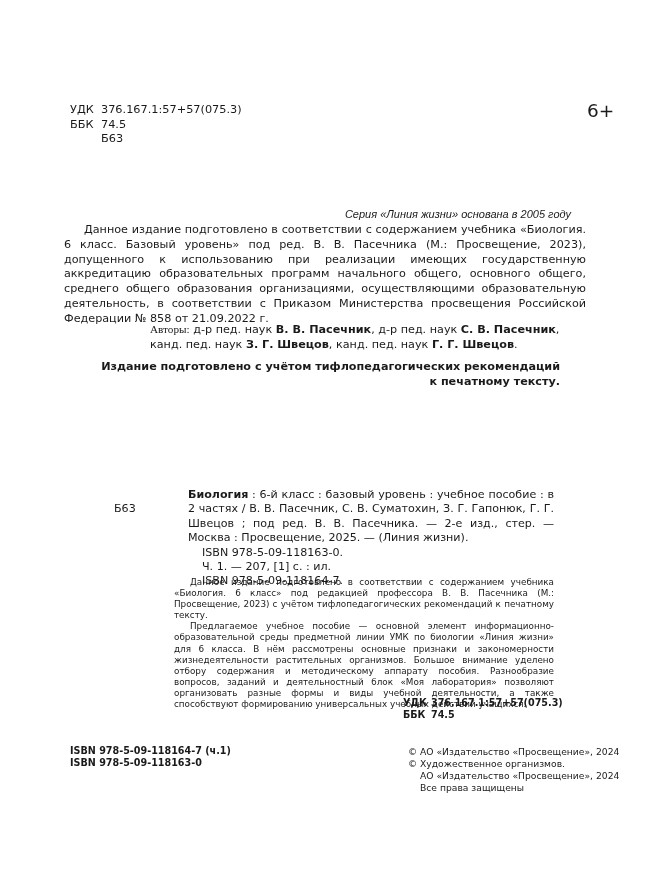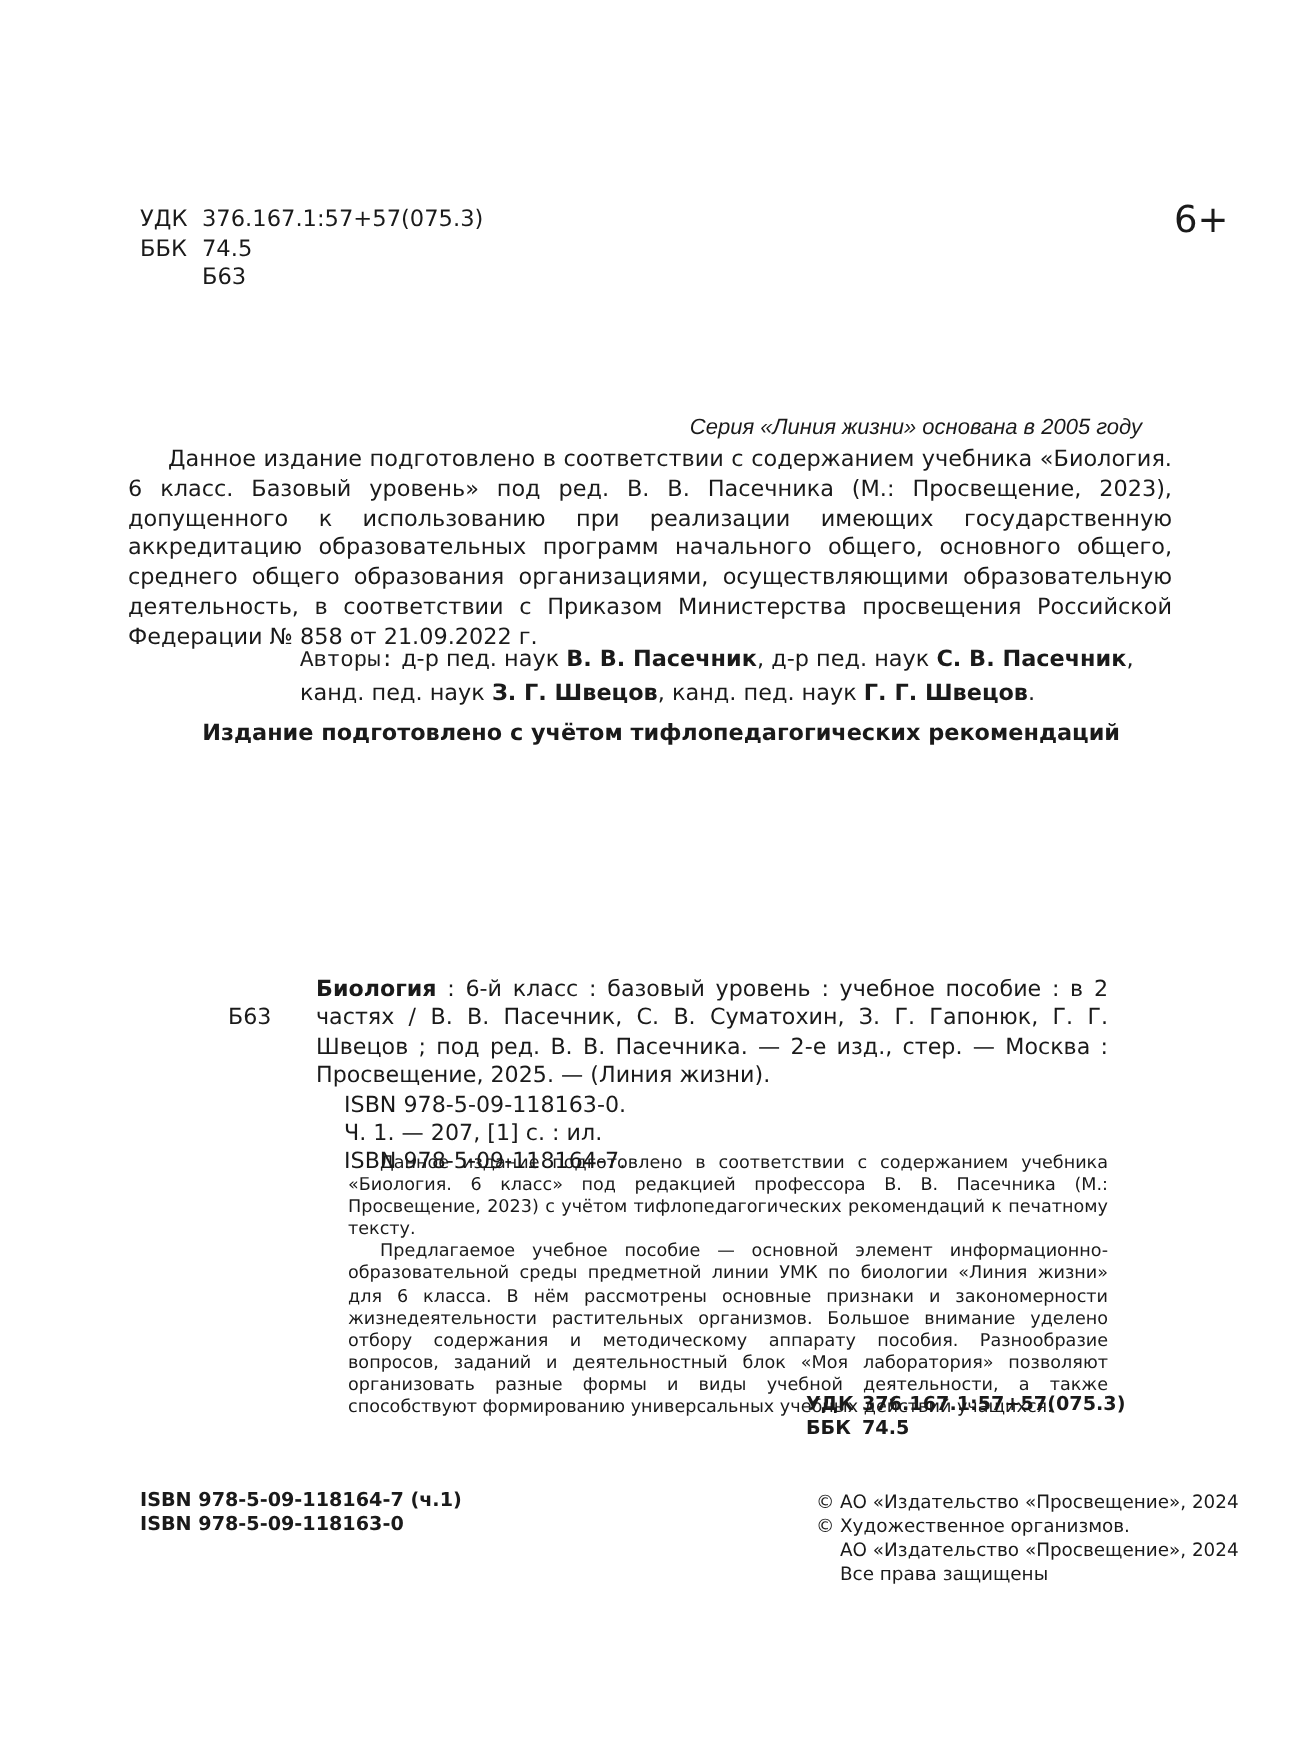--- a/index.html
+++ b/index.html
@@ -8,27 +8,27 @@
   .abs { position: absolute; }
   .codes { left: 70px; top: 103px; font-size: 11.3px; line-height: 14.6px; }
   .codes .row { display: flex; }
   .codes .lbl { width: 31px; }
   .age { left: 587px; top: 100px; font-size: 18.5px; }
   .series { left: 49px; width: 522px; top: 208px; text-align: right;
             font-family: Liberation Sans, sans-serif; font-style: italic; font-size: 11px; }
   .intro { left: 64px; width: 522px; top: 223px; font-size: 11.2px; line-height: 14.8px;
            text-align: justify; text-indent: 20px; }
   .authors { left: 150px; width: 420px; top: 322px; font-size: 11.2px; line-height: 15px; }
-  .authors .pfx { font-family: Liberation Mono, monospace; margin-top: 27px; }
+  .authors .pfx { font-family: Liberation Serif, serif; margin-top: 27px; }
   .authors b { font-weight: bold; }
   .tiflo { left: 90px; width: 470px; top: 360px; text-align: right; font-weight: bold;
            font-size: 11.2px; line-height: 14.6px; }
   .bib { left: 114px; top: 488px; width: 440px; font-size: 11.1px; line-height: 14.4px; }
   .bib .code { position: absolute; left: 0; top: 14.4px; }
-  .bib .body { margin-left: 44px; text-align: justify; }
+  .bib .body { margin-left: 74px; text-align: justify; }
   .bib .isbn { padding-left: 14px; }
   .annot { left: 174px; width: 380px; top: 577px; font-size: 8.8px; line-height: 11.1px;
            text-align: justify; }
   .annot p { margin: 0; text-indent: 16px; }
   .codes2 { left: 403px; top: 697px; font-size: 9.6px; line-height: 12px; font-weight: bold; }
   .codes2 .row { display: flex; }
   .codes2 .lbl { width: 28px; }
   .isbns { left: 70px; top: 745px; font-size: 9.6px; line-height: 12px; font-weight: bold; }
   .copy { left: 408px; top: 746px; font-size: 9.2px; line-height: 11.9px; }
   .copy .row { display: flex; }
@@ -65,20 +65,21 @@
   <span>д-р пед. наук</span>
   <b>С. В. Пасечник</b>,
   <span>канд. пед. наук</span>
   <b>З. Г. Швецов</b>,
   <span>канд. пед. наук</span>
   <b>Г. Г. Швецов</b>.
 </div>
 
 <div class="abs tiflo">
   <div>Издание подготовлено с учётом тифлопедагогических рекомендаций</div>
+  <div>к печатному тексту.</div>
 </div>
 
 <div class="abs bib">
   <span class="code">Б63</span>
   <div class="body"><b>Биология</b><span> : 6-й класс : базовый уровень : учебное пособие : в 2 частях / В. В. Пасечник, С. В. Суматохин, З. Г. Гапонюк, Г. Г. Швецов ; под ред. В. В. Пасечника. — 2-е изд., стер. — Москва : Просвещение, 2025. — (Линия жизни).</span></div>
   <div class="body isbn">ISBN 978-5-09-118163-0.</div>
   <div class="body isbn">Ч. 1. — 207, [1] с. : ил.</div>
   <div class="body isbn">ISBN 978-5-09-118164-7.</div>
 </div>
 

